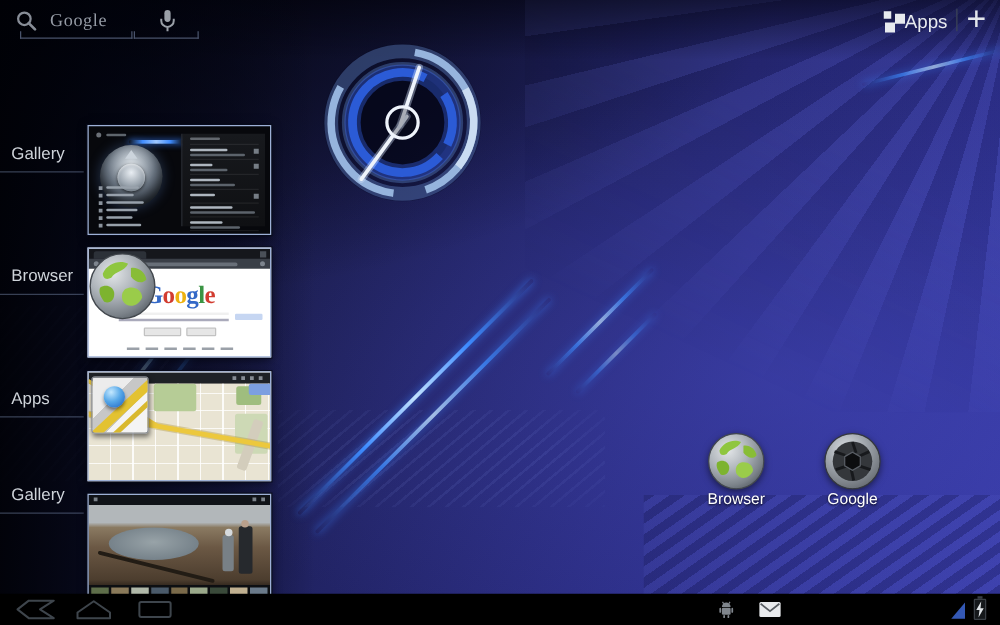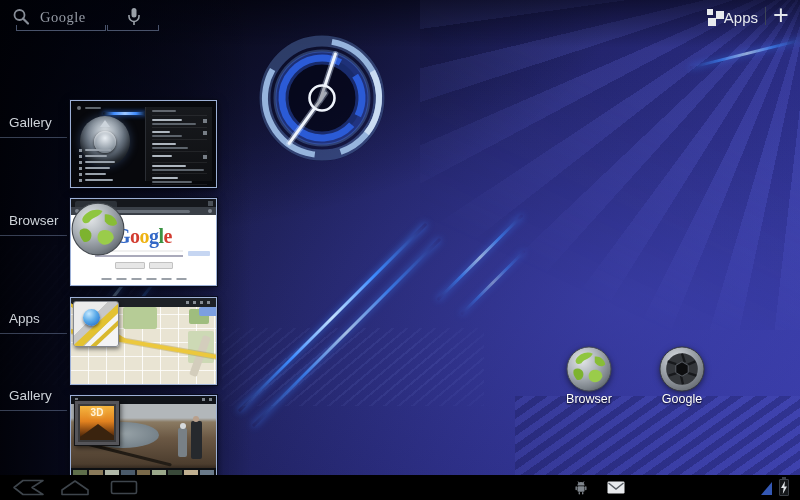--- a/index.html
+++ b/index.html
@@ -383,24 +383,20 @@
         <i style="background:#8a7a5a"></i>
         <i style="background:#b0b8a8"></i>
       <i style="background:#4a5a6a"></i>
         <i style="background:#7a6a4a"></i>
         <i style="background:#9aa88a"></i>
       <i style="background:#3a4a3a"></i>
         <i style="background:#c0b090"></i>
         <i style="background:#6a7a8a"></i>
     </div>
   </div>
-  <div class="ov-icon ov-gal">
-    <div class="ov-gal-in"></div>
-    <div class="ov-gal-txt">3D</div>
-  </div>
 
   <div class="clock">
     <svg width="140" height="140" viewBox="0 0 140 140">
       <circle cx="70" cy="70" r="63" fill="rgba(8,12,36,.35)"></circle>
       <circle cx="70" cy="70" r="57" fill="none" stroke="rgba(110,150,220,.35)" stroke-width="11"></circle>
       <circle cx="70" cy="70" r="57" fill="none" stroke="#96b4dd" stroke-width="6" stroke-dasharray="150 26 112 70" transform="rotate(-80 70 70)"></circle>
       <circle cx="70" cy="70" r="57" fill="none" stroke="#cfe0f4" stroke-width="6" stroke-dasharray="66 292" transform="rotate(-28 70 70)" opacity=".9"></circle>
       <circle cx="70" cy="70" r="47" fill="none" stroke="#4a6aa5" stroke-width="3" opacity=".5"></circle>
       <circle cx="70" cy="70" r="40" fill="rgba(2,4,16,.6)" stroke="rgba(60,110,255,.35)" stroke-width="13"></circle>
       <circle cx="70" cy="70" r="40" fill="none" stroke="#2b5bd6" stroke-width="7" stroke-dasharray="178 20 42 12" transform="rotate(42 70 70)"></circle>

